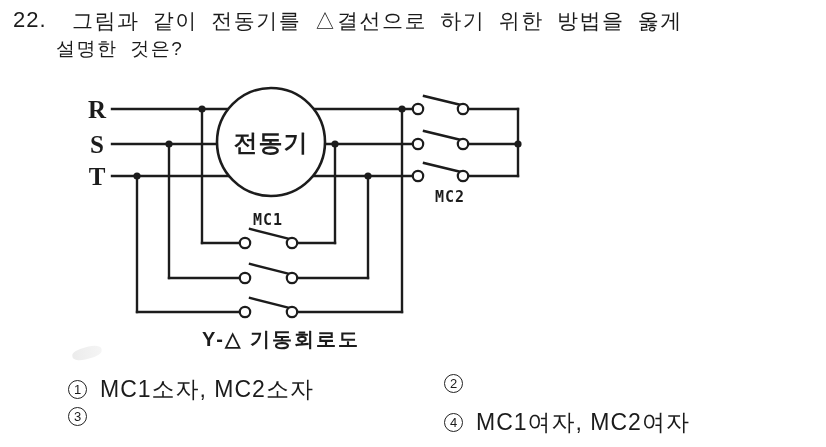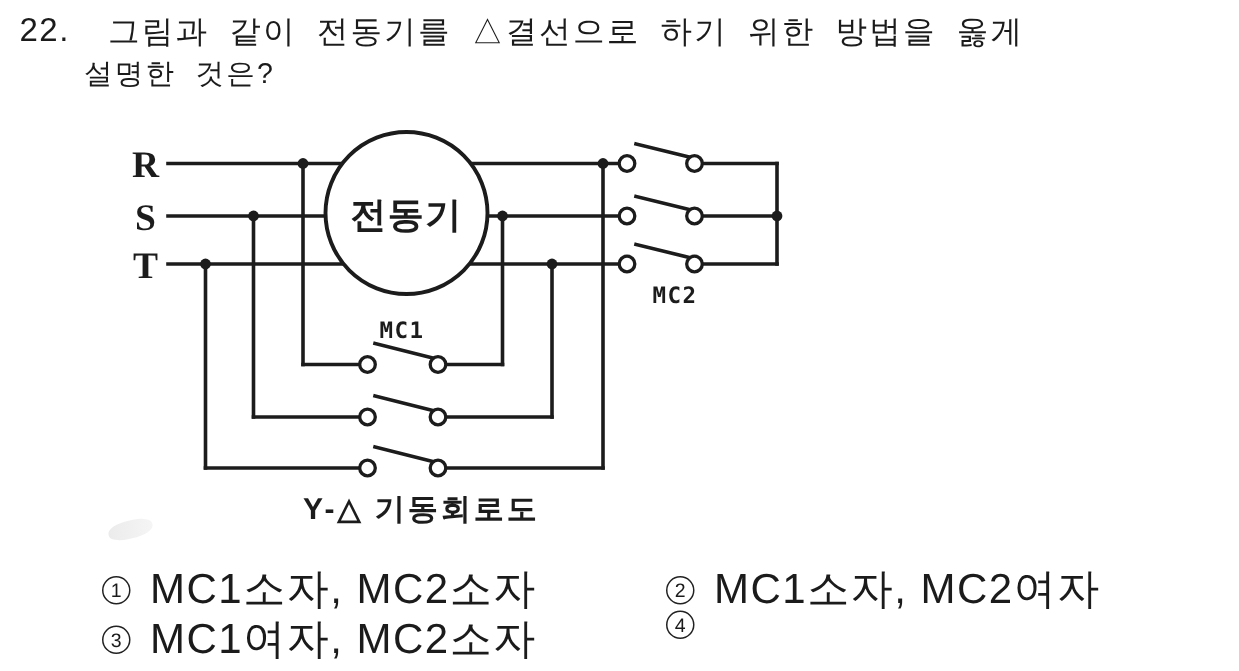--- a/index.html
+++ b/index.html
@@ -97,21 +97,21 @@
     justify-content: center;
     width: 17px;
     height: 17px;
     border: 1.6px solid #222222;
     border-radius: 50%;
     font-size: 13px;
     line-height: 1;
     flex: 0 0 auto;
   }
   .choice-label {
-    font-size: 28px;
+    font-size: 23px;
     letter-spacing: 1px;
   }
 
   
   .smudge {
     position: absolute;
     left: 72px;
     top: 347px;
     width: 30px;
     height: 12px;
@@ -209,21 +209,20 @@
 </div>
 
 <div class="smudge"></div>
 
 <div class="choice choice-1">
   <span class="choice-marker">1</span>
   <span class="choice-label">MC1소자, MC2소자</span>
 </div>
 <div class="choice choice-2">
   <span class="choice-marker">2</span>
-  <span class="choice-label">MC1소자, MC2여자</span>
 </div>
 <div class="choice choice-3">
   <span class="choice-marker">3</span>
-  <span class="choice-label">MC1여자, MC2소자</span>
 </div>
 <div class="choice choice-4">
   <span class="choice-marker">4</span>
+  <span class="choice-label">MC1여자, MC2여자</span>
 </div>
 
 </body></html>

